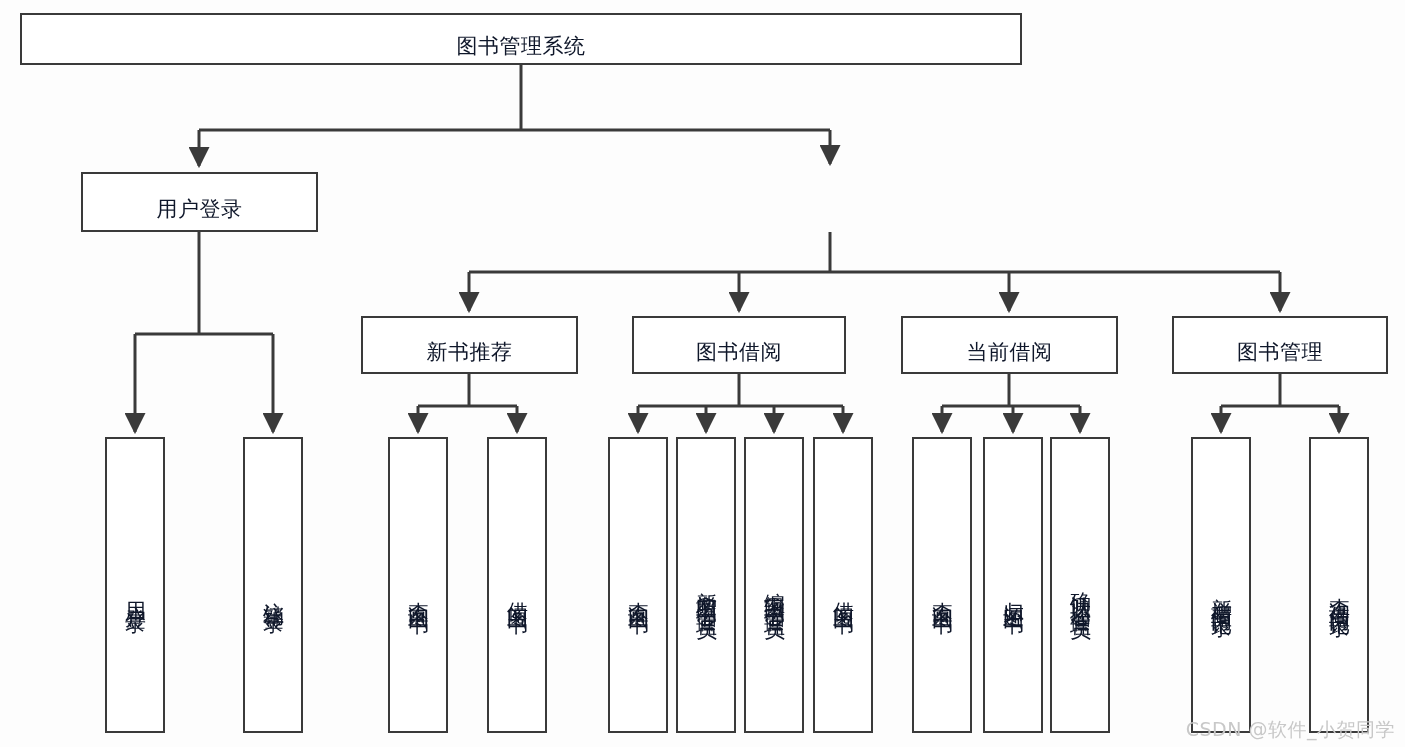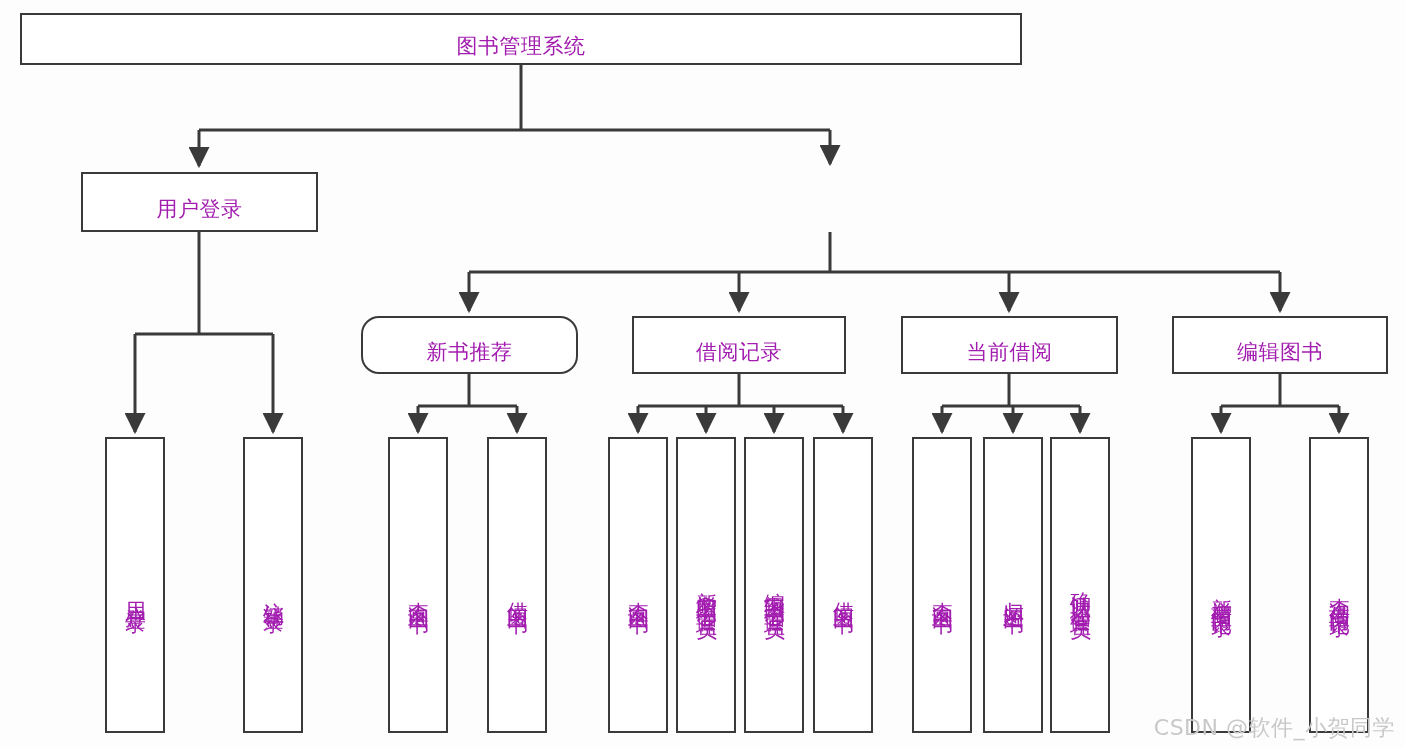--- a/index.html
+++ b/index.html
@@ -31,37 +31,37 @@
     border: 2.5px solid #3a3a3a;
     display: flex;
     align-items: center;
     justify-content: center;
     color: #4a4a4a;
     z-index: 2;
   }
   .node-label {
     font-size: 21px;
     line-height: 1.1;
-    color: #a21caf;
+    color: #0f172a;
     letter-spacing: 0.5px;
     white-space: nowrap;
     margin-top: 16px;
   }
   .node.vertical .node-label {
     writing-mode: vertical-rl;
     text-orientation: upright;
     font-size: 21px;
     letter-spacing: 4px;
     line-height: 1;
   }
   .watermark {
     position: absolute;
     right: 10px;
     bottom: 4px;
-    font-size: 22px;
+    font-size: 19px;
     color: #c8c8c8;
     z-index: 5;
     white-space: nowrap;
     letter-spacing: 0.5px;
   }
 </style>
 </head>
 <body>
 
 <div id="canvas">
@@ -117,31 +117,31 @@
   </svg>
 
   <div class="node" style="left: 20px; top: 13px; width: 1002px; height: 52px;">
     <span class="node-label">图书管理系统</span>
   </div>
 
   <div class="node" style="left: 81px; top: 172px; width: 237px; height: 60px;">
     <span class="node-label">用户登录</span>
   </div>
 
-  <div class="node" style="left: 361px; top: 316px; width: 217px; height: 58px; border-radius: 18px;">
+  <div class="node" style="left: 361px; top: 316px; width: 217px; height: 58px;">
     <span class="node-label">新书推荐</span>
   </div>
   <div class="node" style="left: 632px; top: 316px; width: 214px; height: 58px;">
-    <span class="node-label">借阅记录</span>
+    <span class="node-label">图书借阅</span>
   </div>
   <div class="node" style="left: 901px; top: 316px; width: 217px; height: 58px; align-items: center;">
     <span class="node-label">当前借阅</span>
   </div>
   <div class="node" style="left: 1172px; top: 316px; width: 216px; height: 58px;">
-    <span class="node-label">编辑图书</span>
+    <span class="node-label">图书管理</span>
   </div>
 
   <div class="node vertical" style="left: 105px; top: 437px; width: 60px; height: 296px;">
     <span class="node-label">用户登录</span>
   </div>
   <div class="node vertical" style="left: 243px; top: 437px; width: 60px; height: 296px;">
     <span class="node-label">注销登录</span>
   </div>
   <div class="node vertical" style="left: 388px; top: 437px; width: 60px; height: 296px;">
     <span class="node-label">查询图书</span>

